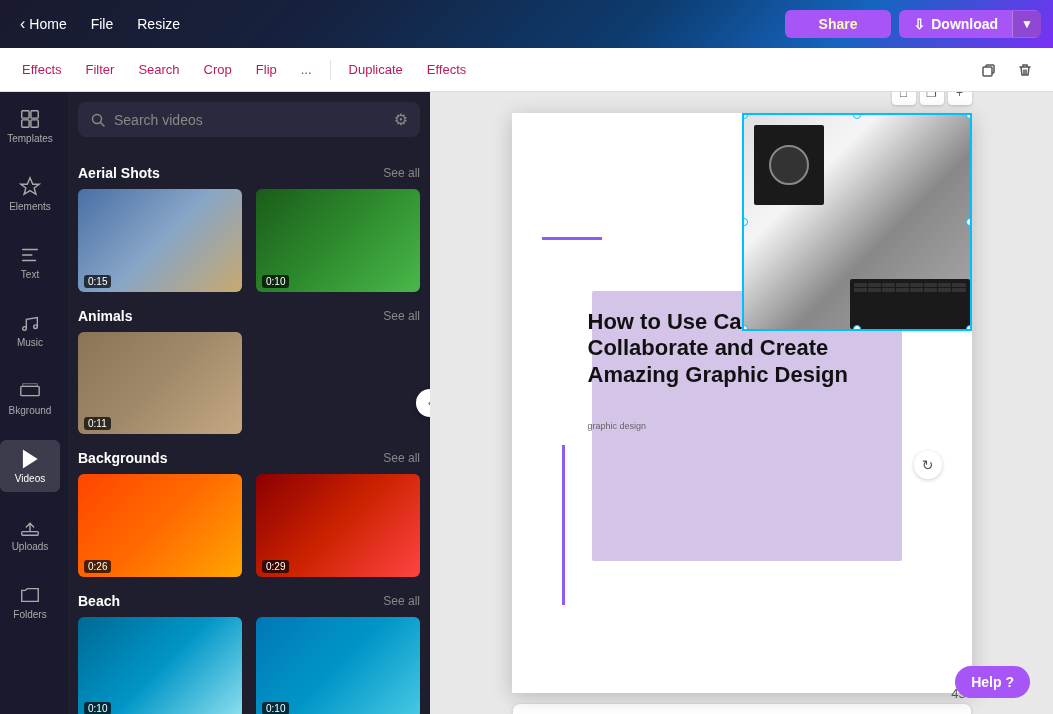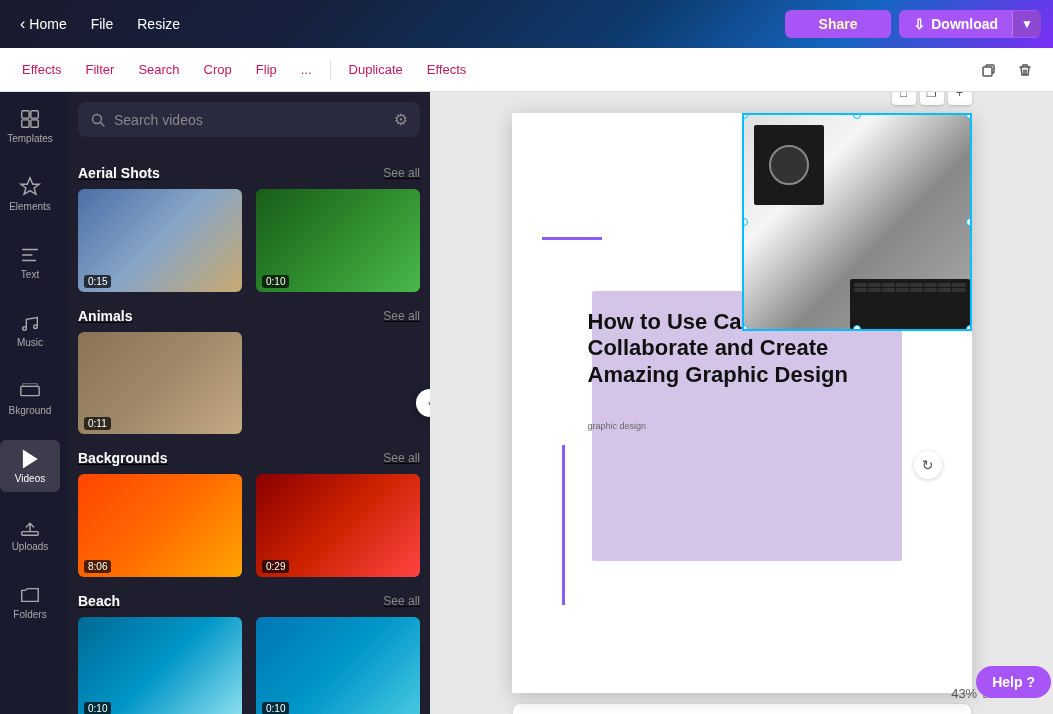--- a/index.html
+++ b/index.html
@@ -76,21 +76,21 @@
     }
     .search-input {
       flex: 1; background: none; border: none; outline: none; color: #ccc;
       font-size: 14px;
     }
     .search-input::placeholder { color: #888; }
     .filter-icon { color: #888; cursor: pointer; font-size: 16px; }
 
     .section-header {
       display: flex; justify-content: space-between; align-items: center;
-      margin-bottom: 8px; margin-top: 4px; text-decoration: underline;
+      margin-bottom: 8px; margin-top: 4px;
     }
     .section-title { color: white; font-size: 14px; font-weight: 600; }
     .see-all { color: #888; font-size: 12px; cursor: pointer; }
 
     .video-grid { display: grid; grid-template-columns: 1fr 1fr; gap: 14px; margin-bottom: 16px; }
     .video-thumb {
       border-radius: 6px; overflow: hidden; position: relative; cursor: pointer;
       background: #333; aspect-ratio: 16/10;
     }
     .video-thumb-bg {
@@ -215,21 +215,21 @@
       flex: 1; max-width: 460px; margin: 0 auto;
       background: white; border: 1px solid #ddd; border-radius: 8px;
       padding: 8px 16px; text-align: center; cursor: pointer;
       color: #555; font-size: 14px; box-shadow: 0 1px 3px rgba(0,0,0,0.1);
     }
     .zoom-text { font-size: 13px; color: #555; cursor: pointer; }
     .zoom-expand { cursor: pointer; color: #555; font-size: 14px; }
 
     
     .help-btn {
-      position: absolute; right: 2px; bottom: 16px;
+      position: absolute; right: 23px; bottom: 16px;
       background: #a855f7; color: white; border: none; border-radius: 20px;
       padding: 8px 16px; font-size: 14px; font-weight: 600; cursor: pointer;
       display: flex; align-items: center; gap: 4px;
     }
 
     
     .videos-panel::-webkit-scrollbar { width: 4px; }
     .videos-panel::-webkit-scrollbar-thumb { background: #444; border-radius: 2px; }
   </style>
 </head>
@@ -374,21 +374,21 @@
       </div>
     </div>
 
     <div class="section-header">
       <span class="section-title">Backgrounds</span>
       <span class="see-all">See all</span>
     </div>
     <div class="video-grid">
       <div class="video-thumb">
         <div class="video-thumb-bg thumb-fire"></div>
-        <span class="video-duration">8:06</span>
+        <span class="video-duration">0:26</span>
       </div>
       <div class="video-thumb">
         <div class="video-thumb-bg thumb-bokeh"></div>
         <span class="video-duration">0:29</span>
       </div>
     </div>
 
     <div class="section-header">
       <span class="section-title">Beach</span>
       <span class="see-all">See all</span>

